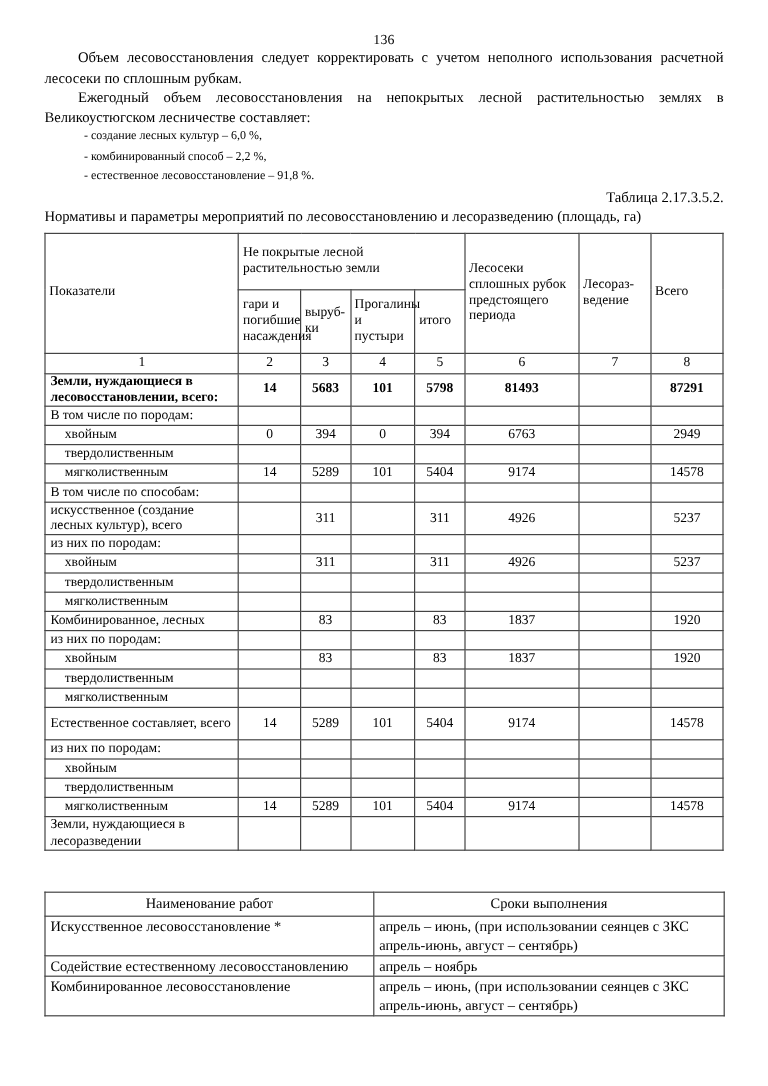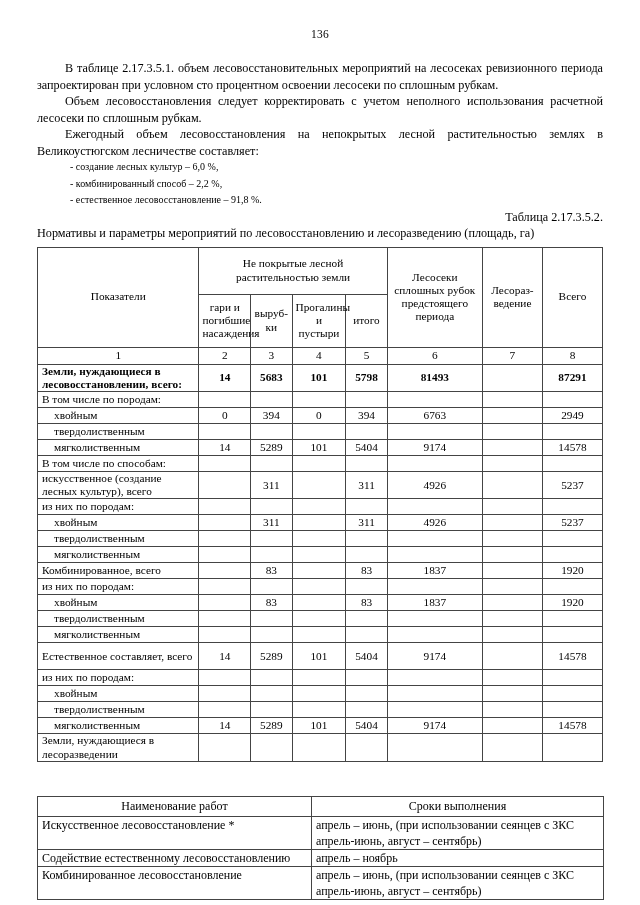--- a/index.html
+++ b/index.html
@@ -77,21 +77,21 @@
     padding: 0 3px;
     vertical-align: middle;
     font-weight: normal;
     line-height: 13.2px;
   }
   
   #main-table {
     margin-top: 5px;
   }
   #main-table th {
-    text-align: center;
+    text-align: left;
   }
   #main-table td.lbl {
     text-align: left;
     padding-left: 4px;
   }
   #main-table td.lbl.ind {
     padding-left: 16px;
   }
   #main-table td.num {
     text-align: center;
@@ -132,21 +132,20 @@
 </style>
 </head>
 <body>
 
 <div class="page">
 
   <div class="page-number">136</div>
 
   <div class="body-block">
 
-    <p class="para first">В таблице 2.17.3.5.1. объем лесовосстановительных мероприятий на лесосеках ревизионного периода запроектирован при условном сто процентном освоении лесосеки по сплошным рубкам.</p>
     <p class="para">Объем лесовосстановления следует корректировать с учетом неполного  использования расчетной лесосеки по сплошным рубкам.</p>
     <p class="para">Ежегодный объем лесовосстановления на непокрытых лесной растительностью землях в Великоустюгском лесничестве составляет:</p>
 
     <ul class="bullets">
       <li>- создание лесных культур – 6,0 %,</li>
       <li>- комбинированный способ – 2,2 %,</li>
       <li>- естественное лесовосстановление – 91,8 %.</li>
     </ul>
 
     <p class="tbl-caption">Таблица 2.17.3.5.2.</p>
@@ -293,21 +292,21 @@
             <td class="lbl ind">мягколиственным</td>
             <td class="num"></td>
             <td class="num"></td>
             <td class="num"></td>
             <td class="num"></td>
             <td class="num"></td>
             <td class="num"></td>
             <td class="num"></td>
           </tr>
           <tr class="r1">
-            <td class="lbl">Комбинированное, всего</td>
+            <td class="lbl">Комбинированное, лесных</td>
             <td class="num"></td>
             <td class="num">83</td>
             <td class="num"></td>
             <td class="num">83</td>
             <td class="num">1837</td>
             <td class="num"></td>
             <td class="num">1920</td>
           </tr>
           <tr class="r1">
             <td class="lbl">из них по породам:</td>

